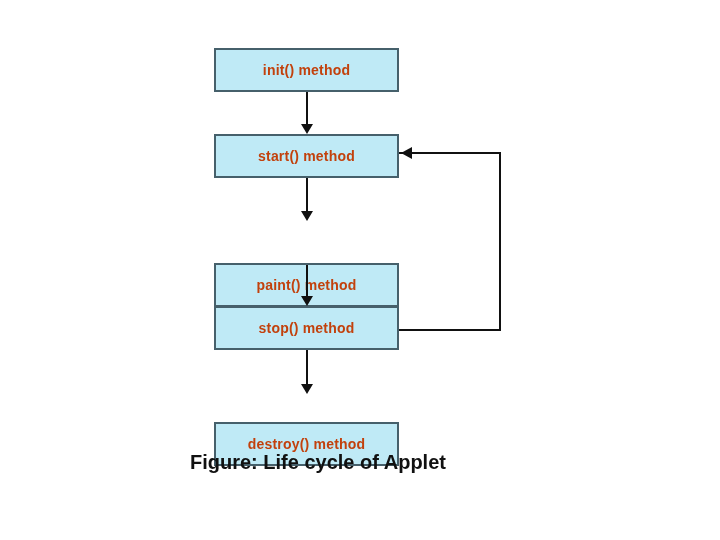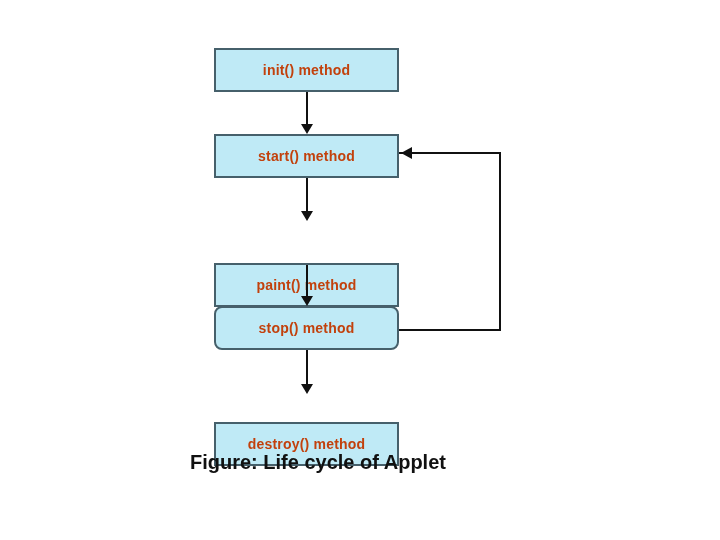--- a/index.html
+++ b/index.html
@@ -28,21 +28,21 @@
     align-items: center;
     justify-content: center;
     font-size: 14px;
     font-weight: bold;
     color: #c2410c;
     letter-spacing: 0.2px;
   }
   .box-init    { top: 48px; }
   .box-start   { top: 134px; }
   .box-paint   { top: 221px; margin-top: 42px; }
-  .box-stop    { top: 306px; border-radius: 8px; }
+  .box-stop    { top: 306px; }
   .box-destroy { top: 394px; margin-top: 28px; }
 
   
   .v-arrow {
     position: absolute;
     left: 300px;
     width: 13px;
   }
   .v-arrow .shaft {
     width: 2px;

